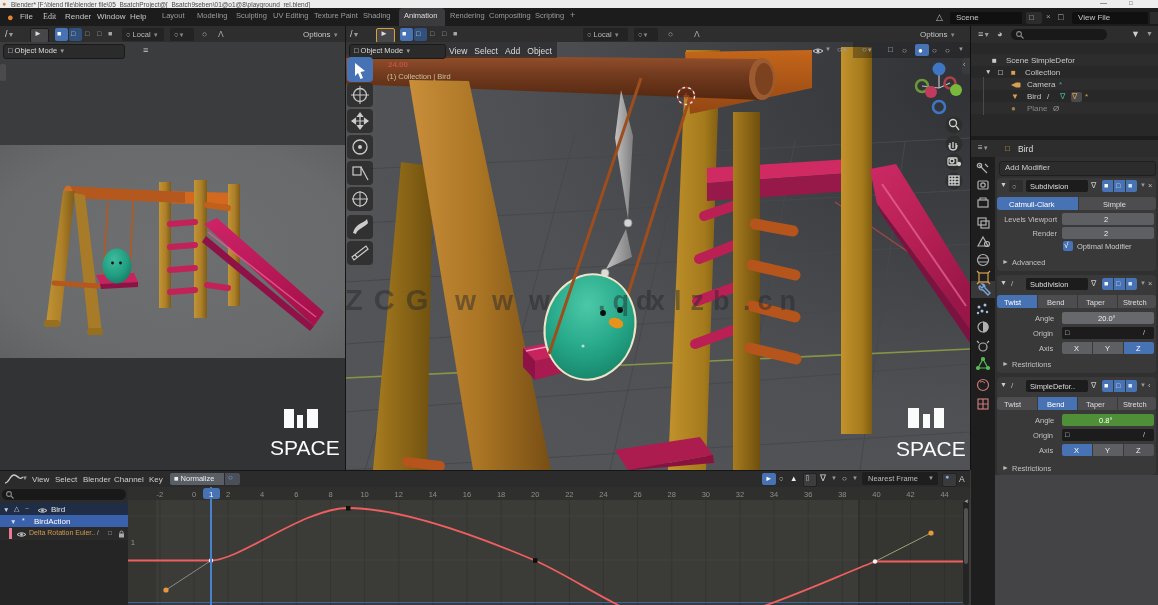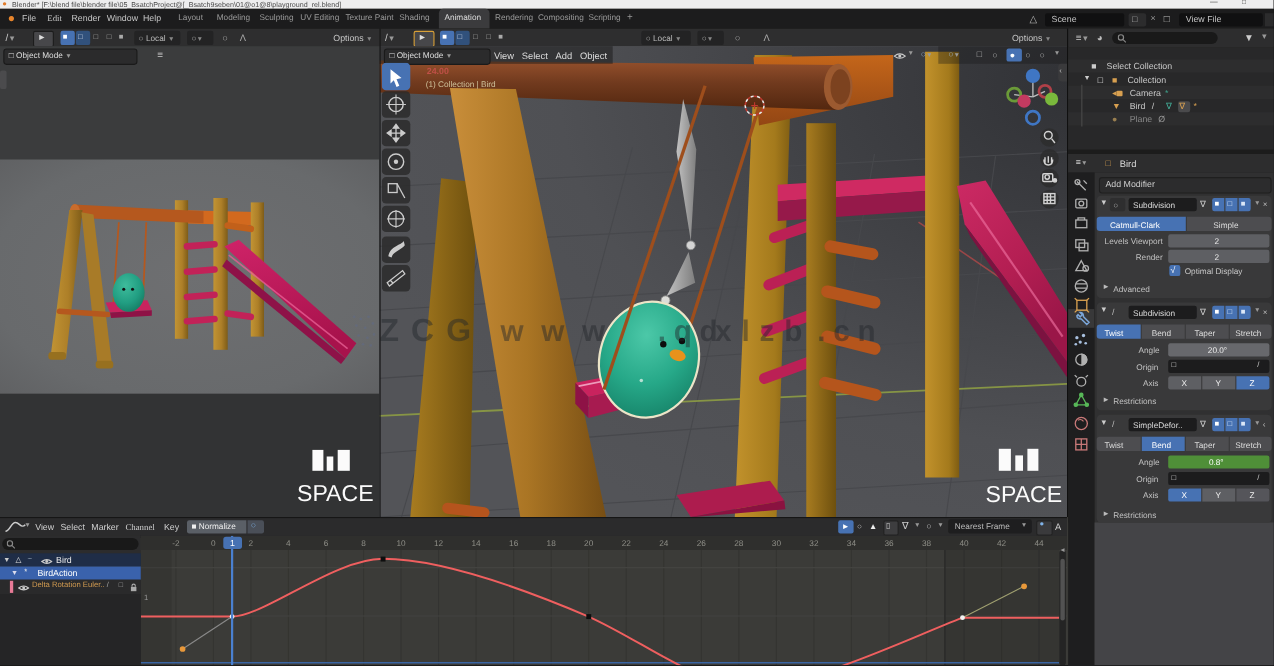--- a/index.html
+++ b/index.html
@@ -425,22 +425,22 @@
 
 <div class="abs" id="graph" style="left:0;top:470px;width:1104px;height:135px;background:#3a3a37;">
 
 <div class="abs" style="left:0;top:0;width:970px;height:17px;background:#2b2b2c;border-top:1px solid #161616;border-bottom:1px solid #202020;"></div>
 <svg class="abs" style="left:4px;top:3px;" width="20" height="12" viewBox="0 0 20 12">
         <path d="M1 10 C5 10 6 2 10 2 C14 2 15 8 19 4" stroke="#ccc" fill="none" stroke-width="1.4"></path>
       </svg>
 <div class="tx" style="left:22px;top:5px;font-size:6px;color:#999;">▼</div>
 <div class="tx" style="left:32px;top:4.5px;font-size:8px;color:#cfcfcf;">View</div>
 <div class="tx" style="left:55px;top:4.5px;font-size:8px;color:#cfcfcf;">Select</div>
-<div class="tx" style="left:83px;top:4.5px;font-size:8px;color:#cfcfcf;">Marker</div>
-<div class="tx" style="left:114px;top:4.5px;font-size:8px;color:#cfcfcf;font-family:Liberation Serif, serif;">Channel</div>
+<div class="tx" style="left:83px;top:4.5px;font-size:8px;color:#cfcfcf;">Blender</div>
+<div class="tx" style="left:114px;top:4.5px;font-size:8px;color:#cfcfcf;">Channel</div>
 <div class="tx" style="left:149px;top:4.5px;font-size:8px;color:#cfcfcf;">Key</div>
 <div class="abs" style="left:170px;top:2.5px;width:54px;height:12px;background:#5a5f66;border-radius:2px 0 0 2px;"></div>
 <div class="tx" style="left:174px;top:4px;font-size:7.5px;color:#eee;">■ Normalize</div>
 <div class="abs" style="left:225px;top:2.5px;width:15px;height:12px;background:#4a4f58;border-radius:0 2px 2px 0;"></div>
 <div class="tx" style="left:228px;top:3px;font-size:8px;color:#7fb2e8;">○</div>
 
 <div class="abs" style="left:762px;top:2.5px;width:14px;height:12px;background:#4772b3;border-radius:2px;"></div>
 <div class="tx" style="left:765px;top:3.5px;font-size:7.5px;color:#fff;">►</div>
 <div class="tx" style="left:779px;top:3.5px;font-size:7.5px;color:#ccc;">○</div>
 <div class="tx" style="left:790px;top:3.5px;font-size:7.5px;color:#eee;">▲</div>
@@ -576,21 +576,21 @@
 <div class="tx" style="left:963px;top:28px;font-size:6px;color:#999;">◄</div>
 </div>
 
 <div class="abs" id="rightpanel" style="left:971px;top:43px;width:187px;height:562px;background:#282828;">
 
 <div class="abs" style="left:0;top:0;width:187px;height:93px;background:#282829;"></div>
 <div class="abs" style="left:0;top:11px;width:187px;height:12px;background:#2d2d2e;"></div>
 <div class="abs" style="left:0;top:35px;width:187px;height:12px;background:#2d2d2e;"></div>
 <div class="abs" style="left:0;top:59px;width:187px;height:12px;background:#2d2d2e;"></div>
 <div class="tx" style="left:21px;top:12.5px;font-size:8px;color:#ccc;">■</div>
-<div class="tx" style="left:35px;top:12.5px;font-size:8px;color:#c8c8c8;">Select Collection</div>
+<div class="tx" style="left:35px;top:12.5px;font-size:8px;color:#c8c8c8;">Scene SimpleDefor</div>
 <div class="tx" style="left:14px;top:25px;font-size:6.5px;color:#ccc;">▼</div>
 <div class="tx" style="left:27px;top:24.5px;font-size:8px;color:#eee;">□</div>
 <div class="tx" style="left:40px;top:24.5px;font-size:8px;color:#d8a050;">■</div>
 <div class="tx" style="left:54px;top:24.5px;font-size:8px;color:#c8c8c8;">Collection</div>
 <svg class="abs" style="left:39px;top:38px;" width="11" height="8">
         <path d="M1 4 L5 2 V6 Z" fill="#d8a050"></path>
         <rect x="5" y="1.5" width="5.5" height="5" rx="1" fill="#d8a050"></rect>
       </svg>
 <div class="tx" style="left:56px;top:36.5px;font-size:8px;color:#c8c8c8;">Camera</div>
 <div class="tx" style="left:88px;top:36.5px;font-size:8px;color:#3ea08a;">*</div>
@@ -643,21 +643,21 @@
 <div class="abs" style="left:108px;top:154px;width:77px;height:13px;background:#4d4d50;border-radius:0 3px 3px 0;"></div>
 <div class="tx" style="left:132px;top:156.5px;font-size:7.5px;color:#ddd;">Simple</div>
 <div class="tx" style="left:30px;top:172px;font-size:7.5px;color:#c0c0c0;width:56px;text-align:right;">Levels Viewport</div>
 <div class="abs" style="left:91px;top:170px;width:92px;height:12px;background:#5e5f63;border-radius:2px;"></div>
 <div class="tx" style="left:133px;top:172px;font-size:7.5px;color:#eee;">2</div>
 <div class="tx" style="left:58px;top:186px;font-size:7.5px;color:#c0c0c0;width:28px;text-align:right;">Render</div>
 <div class="abs" style="left:91px;top:184px;width:92px;height:12px;background:#5e5f63;border-radius:2px;"></div>
 <div class="tx" style="left:133px;top:186px;font-size:7.5px;color:#eee;">2</div>
 <div class="abs" style="left:92px;top:198px;width:10px;height:10px;background:#4772b3;border-radius:2px;"></div>
 <div class="tx" style="left:93px;top:198px;font-size:8px;color:#fff;">√</div>
-<div class="tx" style="left:106px;top:199px;font-size:7.5px;color:#c8c8c8;">Optimal Display</div>
+<div class="tx" style="left:106px;top:199px;font-size:7.5px;color:#c8c8c8;">Optimal Modifier</div>
 <div class="tx" style="left:31px;top:215px;font-size:7px;color:#bbb;">►</div>
 <div class="tx" style="left:41px;top:215px;font-size:7.5px;color:#c0c0c0;">Advanced</div>
 
 <div class="abs" style="left:26px;top:232px;width:159px;height:98px;background:#39393a;border-radius:4px;"></div>
 <div class="tx" style="left:29px;top:236px;font-size:7px;color:#ccc;">▼</div>
 <div class="tx" style="left:40px;top:236px;font-size:8px;color:#bbb;">/</div>
 <div class="abs" style="left:55px;top:235px;width:62px;height:12px;background:#1c1c1d;border-radius:2px;"></div>
 <div class="tx" style="left:59px;top:237px;font-size:7.5px;color:#ddd;">Subdivision</div>
 <div class="tx" style="left:120px;top:236px;font-size:8px;color:#ccc;">∇</div>
 <div class="abs" style="left:131px;top:235px;width:11px;height:12px;background:#4772b3;border-radius:2px 0 0 2px;"></div>

